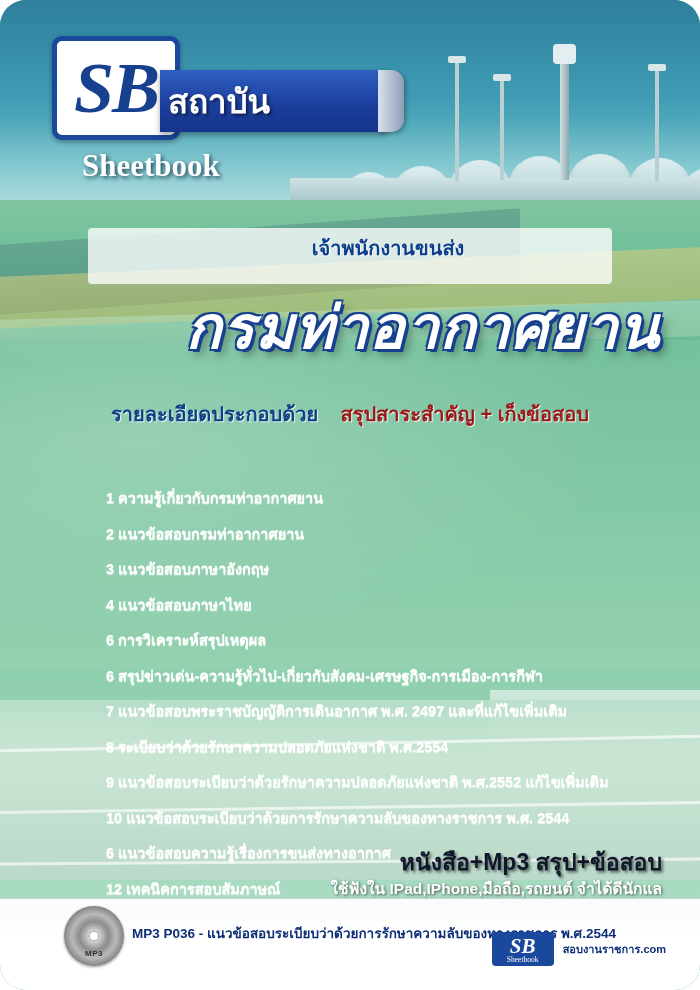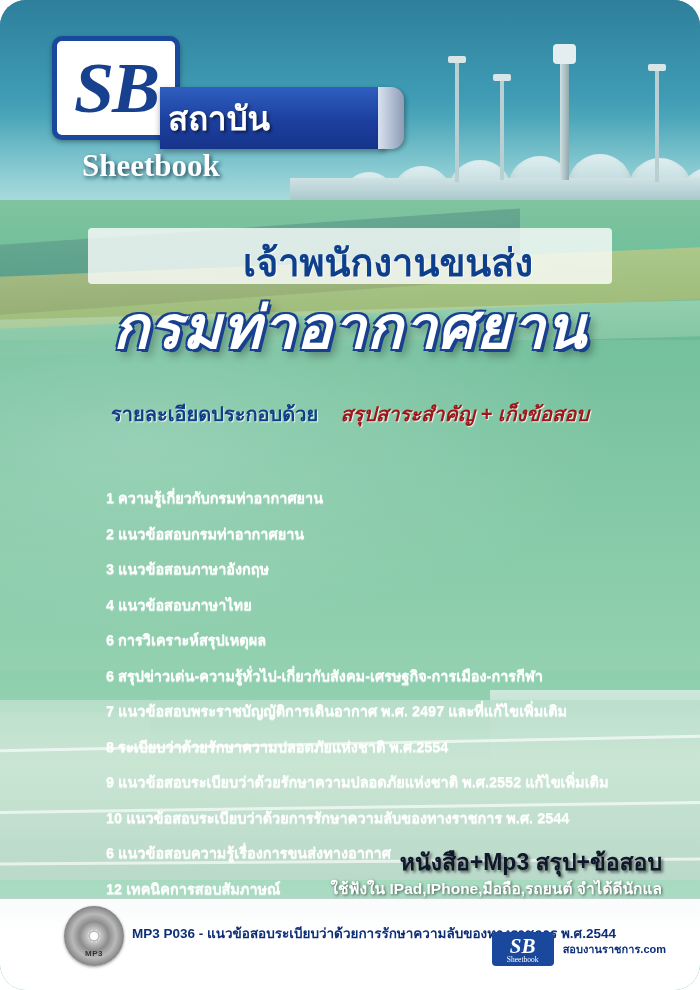--- a/index.html
+++ b/index.html
@@ -136,21 +136,20 @@
     font-family: "Liberation Serif", serif;
     font-weight: bold; font-style: italic;
     font-size: 72px; line-height: 1;
     color: #17418f;
     letter-spacing: -2px;
   }
   .ribbon {
     position: absolute; left: 112px; top: 40px; width: 226px; height: 62px;
     background: linear-gradient(180deg,#2f5fc0 0%, #1c3f9e 55%, #16348a 100%);
     box-shadow: 0 3px 6px rgba(0,0,0,0.35);
-    margin-top: 17px;
   }
   .ribbon .ribbon-text {
     position: absolute; left: 8px; top: 6px; right: 26px; bottom: 6px;
     display: flex; align-items: center;
     color: #fff; font-weight: bold; font-size: 33px;
     text-shadow: 2px 2px 3px rgba(0,0,0,0.5);
     white-space: nowrap;
   }
   .ribbon:after {
     content: ""; position: absolute; right: -18px; top: 0; width: 26px; height: 62px;
@@ -168,41 +167,41 @@
 
   
   .title-band {
     position: absolute; left: 88px; top: 228px; width: 524px; height: 56px;
     background: rgba(255,255,255,0.78);
     border-radius: 4px;
   }
   .title-sub {
     position: absolute; left: 88px; top: 232px; width: 600px;
     text-align: center;
-    font-size: 38px; font-weight: bold;
+    font-size: 20px; font-weight: bold;
     color: #0d3f8c;
     text-shadow: 1px 1px 0 rgba(255,255,255,0.8);
   }
   .title-main {
     position: absolute; left: 40px; top: 296px; width: 620px;
-    text-align: center;
+    text-align: right;
     font-size: 59px; font-weight: bold; font-style: italic;
     color: #ffffff;
     letter-spacing: 1px;
     text-shadow: 3px 3px 0 #17418f, -2px -2px 0 #17418f, 2px -2px 0 #17418f, -2px 2px 0 #17418f, 5px 6px 10px rgba(0,0,0,0.4);
     line-height: 1.1;
   }
   .title-note {
     position: absolute; left: 40px; top: 398px; width: 620px;
     text-align: center;
     font-size: 20px; font-weight: bold;
     color: #0f3f86;
     text-shadow: 1px 1px 1px rgba(255,255,255,0.85);
   }
-  .title-note .hl { color: #9c1717; font-style: italic; }
+  .title-note .hl { color: #9c1717; }
 
   
   .toc {
     position: absolute; left: 106px; top: 486px; width: 560px;
   }
   .toc-item {
     color: #ffffff;
     font-size: 14.5px;
     font-weight: bold;
     margin-bottom: 12.5px;

